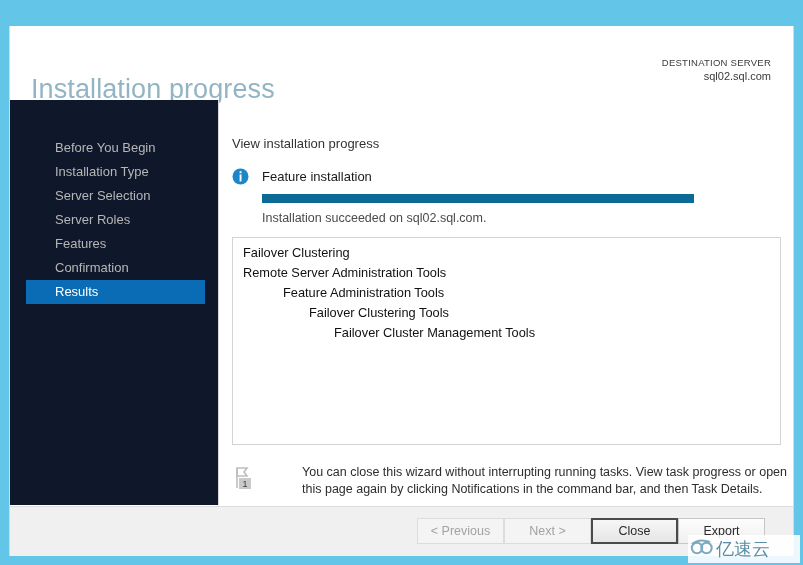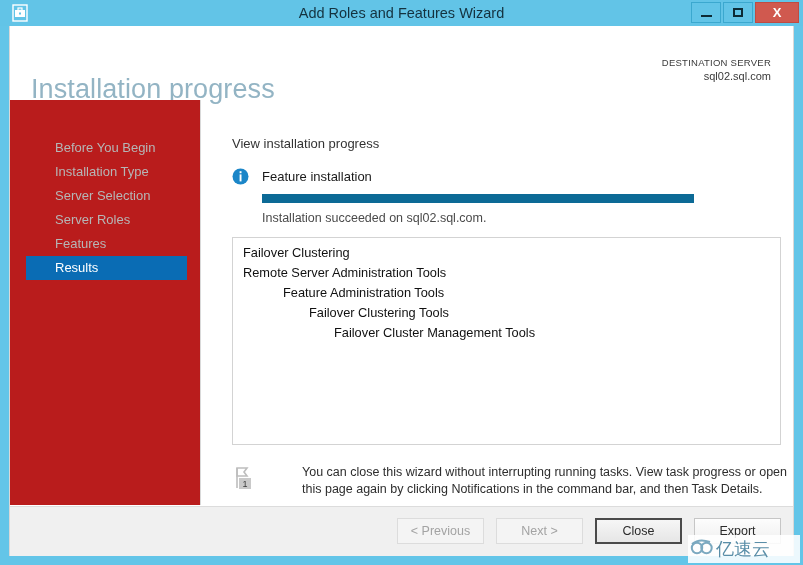--- a/index.html
+++ b/index.html
@@ -129,23 +129,23 @@
   #dest-server {
     font-size: 11px;
     color: #3a3a3a;
     line-height: 14px;
   }
 
   
   #sidebar {
     position: absolute;
     left: 0; top: 74px;
-    width: 191px;
+    width: 209px;
     height: 405px;
-    background: #b91c1c;
+    background: #0f172a;
     border-right: 1px solid #d9d9d9;
     box-sizing: border-box;
   }
   .nav-item {
     position: relative;
     height: 24px;
     line-height: 24px;
     margin: 0 13px 0 16px;
     padding-left: 29px;
     font-size: 13px;
@@ -266,23 +266,23 @@
     position: absolute;
     left: 0; top: 480px;
     width: 783px;
     height: 50px;
     background: #f0f0f0;
     border-top: 1px solid #dcdcdc;
     box-sizing: border-box;
   }
   #footer-buttons {
     position: absolute;
-    right: 12px; top: 11px;
+    right: 28px; top: 11px;
     display: flex;
-    gap: 12px;
+    gap: 0;
     margin-left: 37px;
   }
   .btn {
     width: 87px;
     height: 26px;
     line-height: 24px;
     text-align: center;
     font-size: 12.5px;
     background: linear-gradient(#fdfdfd, #efefef);
     border: 1px solid #c6c6c6;
@@ -322,57 +322,38 @@
     font-family: "DejaVu Sans", sans-serif;
     letter-spacing: 0px;
     line-height: 22px;
   }
 </style>
 </head>
 <body>
 
 <div id="window">
 
-  <div id="titlebar">
-    <div id="win-icon">
-      <svg width="20" height="20" viewBox="0 0 20 20">
-        <rect x="3" y="2" width="14" height="16" fill="none" stroke="#ffffff" stroke-width="1.4"></rect>
-        <rect x="5" y="7" width="10" height="7" fill="#ffffff"></rect>
-        <rect x="8" y="5" width="4" height="2.4" fill="none" stroke="#ffffff" stroke-width="1.2"></rect>
-        <rect x="9" y="9.5" width="2" height="2" fill="#62c4e7"></rect>
-      </svg>
-    </div>
-    <div id="title-text">Add Roles and Features Wizard</div>
-    <div id="win-buttons">
-      <div class="win-btn">
-        <span class="glyph-min"></span>
-      </div>
-      <div class="win-btn">
-        <span class="glyph-max"></span>
-      </div>
-      <div class="win-btn close">X</div>
-    </div>
-  </div>
 
   <div id="client">
 
     <div id="header">
       <div id="page-title">Installation progress</div>
       <div id="dest-block">
         <div id="dest-label">DESTINATION SERVER</div>
         <div id="dest-server">sql02.sql.com</div>
       </div>
     </div>
 
     <div id="sidebar">
       <div class="nav-item first">Before You Begin</div>
       <div class="nav-item">Installation Type</div>
       <div class="nav-item">Server Selection</div>
       <div class="nav-item">Server Roles</div>
       <div class="nav-item">Features</div>
+      <div class="nav-item">Confirmation</div>
       <div class="nav-item selected">Results</div>
     </div>
 
     <div id="content">
 
       <div id="view-progress-label">View installation progress</div>
 
       <div id="info-row">
         <div id="info-icon">
           <svg width="17" height="17" viewBox="0 0 17 17">

